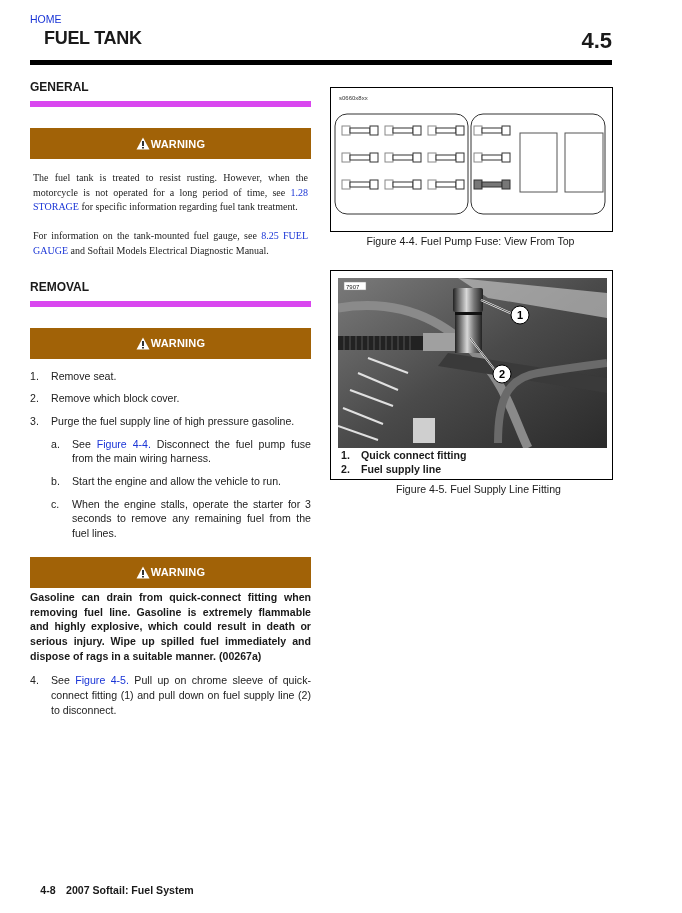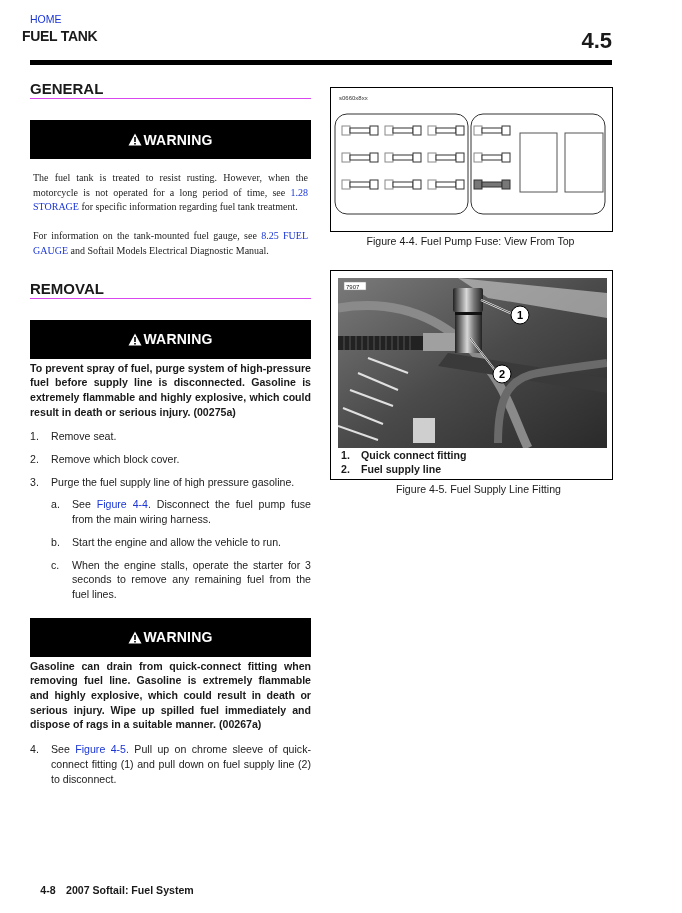--- a/index.html
+++ b/index.html
@@ -1,27 +1,27 @@
 <!DOCTYPE html>
 <html><head>
 <meta charset="utf-8">
 <style>
   html, body { margin: 0; padding: 0; background: #ffffff; }
   body { width: 682px; height: 913px; position: relative; overflow: hidden;
          font-family: "Liberation Sans", sans-serif; color: #1a1a1a; }
   a { color: #1a35d6; text-decoration: none; }
   .home-link { position: absolute; left: 30px; top: 13px; font-size: 10.5px; color: #1a35d6; }
-  .page-title { position: absolute; left: 22px; top: 28px; font-size: 14px; font-weight: bold; letter-spacing: -0.3px; }
+  .page-title { position: absolute; left: 44px; top: 28px; font-size: 18px; font-weight: bold; letter-spacing: -0.3px; }
   .page-num { position: absolute; left: 572px; width: 40px; text-align: right; top: 28px; font-size: 22px; font-weight: bold; }
   .title-rule { position: absolute; left: 30px; top: 60px; width: 582px; height: 5px; background: #000; }
 
   .col-left { position: absolute; left: 30px; top: 80px; width: 281px; }
-  .section-head { font-size: 15px; font-weight: bold; padding-bottom: 1px; border-bottom: 1px solid #d946ef; margin: 0; }
-  .warn-bar { background: #000000; color: #fff; height: 39px; display: flex; align-items: center; justify-content: center;
-              font-weight: bold; font-size: 14px; letter-spacing: 0.2px; }
+  .section-head { font-size: 12px; font-weight: bold; padding-bottom: 7px; border-bottom: 6px solid #d946ef; margin: 0; }
+  .warn-bar { background: #a16207; color: #fff; height: 31px; display: flex; align-items: center; justify-content: center;
+              font-weight: bold; font-size: 11px; letter-spacing: 0.2px; }
   .warn-bar svg { width: 14px; height: 13px; margin-right: 1px; }
   .warn-text { font-size: 10.6px; font-weight: bold; line-height: 14.7px; text-align: justify; margin: 2px 0 0 0; }
   .para { font-size: 10px; line-height: 14.7px; text-align: justify; margin: 3px; color: #222; font-family: Liberation Serif, serif; }
   .step { display: flex; font-size: 10.6px; line-height: 14.7px; color: #222; }
   .step .num { width: 21px; flex: none; }
   .step .txt { flex: 1; text-align: justify; }
   .substep { display: flex; font-size: 10.6px; line-height: 14.7px; color: #222; margin-left: 21px; }
   .substep .num { width: 21px; flex: none; }
   .substep .txt { flex: 1; text-align: justify; }
 
@@ -66,21 +66,20 @@
 
   <div style="height:21px"></div>
   <div class="warn-bar">
     <svg viewBox="0 0 14 13">
       <polygon points="7,0.5 13.5,12.5 0.5,12.5" fill="#fff"></polygon>
       <rect x="6.2" y="4" width="1.6" height="5" fill="#000"></rect>
       <rect x="6.2" y="10" width="1.6" height="1.5" fill="#000"></rect>
     </svg>
     <span>WARNING</span>
   </div>
-  <p class="warn-text">To prevent spray of fuel, purge system of high-pressure fuel before supply line is disconnected. Gasoline is extremely flammable and highly explosive, which could result in death or serious injury. (00275a)</p>
 
   <div style="height:10px"></div>
   <div class="step">
       <span class="num">1.</span>
       <span class="txt">Remove seat.</span>
     </div>
   <div style="height:8px"></div>
   <div class="step">
       <span class="num">2.</span>
       <span class="txt">Remove which block cover.</span>

